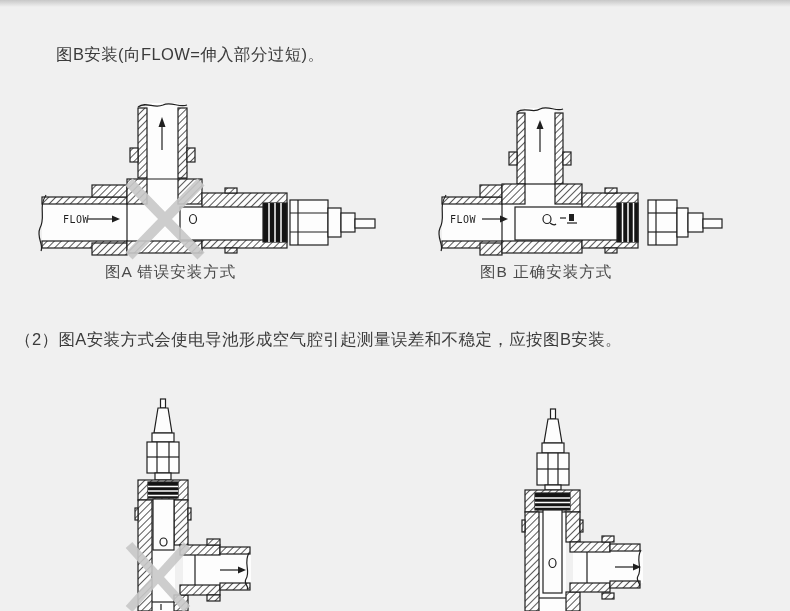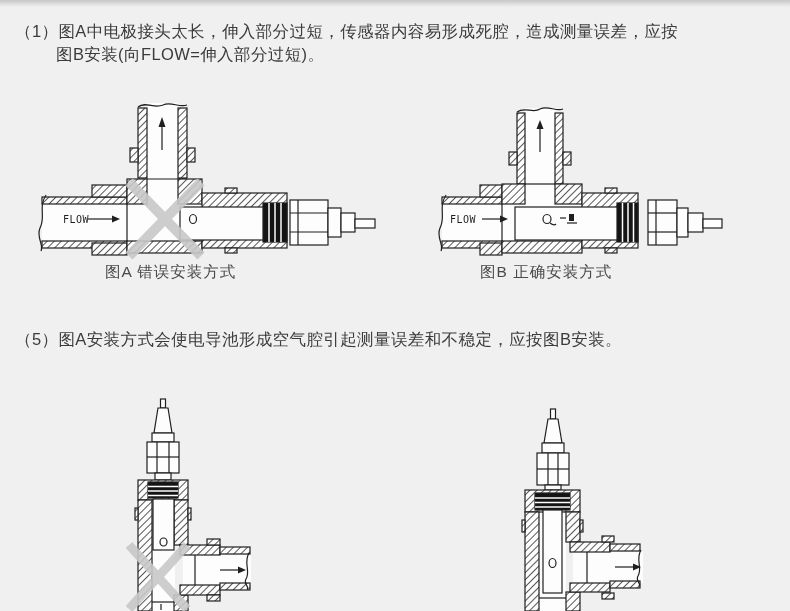--- a/index.html
+++ b/index.html
@@ -32,21 +32,20 @@
     font-family:"DejaVu Sans Mono","Liberation Mono",monospace;
   }
 </style>
 </head>
 <body>
 
 <div id="page">
 
   <div id="top-shadow" class="abs"></div>
 
-  <div class="abs para" style="left:15px;top:20px">（1）图A中电极接头太长，伸入部分过短，传感器内容易形成死腔，造成测量误差，应按</div>
   <div class="abs para" style="left:56px;top:43px">图B安装(向FLOW=伸入部分过短)。</div>
 
   <svg class="abs" style="left:30px;top:95px" width="360" height="165" viewBox="0 0 360 165">
     <defs>
       <pattern id="hA" patternUnits="userSpaceOnUse" width="5" height="5" patternTransform="rotate(45)">
         <rect width="5" height="5" fill="#fdfdfd"></rect>
         <line x1="0" y1="0" x2="0" y2="5" stroke="#2e2e2e" stroke-width="1.6"></line>
       </pattern>
     </defs>
     <g stroke="#1f1f1f" stroke-width="1.2" fill="none">
@@ -176,21 +175,21 @@
         <text x="20" y="128" font-size="10" letter-spacing="0.5" fill="#1f1f1f" stroke="none">FLOW</text>
         <line x1="52" y1="124" x2="71" y2="124"></line>
         <polygon points="78,124 70,120.5 70,127.5" fill="#1f1f1f" stroke="none"></polygon>
       </g>
     </g>
   </svg>
 
   <div class="abs caption" style="left:480px;top:262px">图B 正确安装方式</div>
   <div class="abs caption" style="left:105px;top:262px">图A 错误安装方式</div>
 
-  <div class="abs para" style="left:15px;top:328px">（5）图A安装方式会使电导池形成空气腔引起测量误差和不稳定，应按图B安装。</div>
+  <div class="abs para" style="left:15px;top:328px">（2）图A安装方式会使电导池形成空气腔引起测量误差和不稳定，应按图B安装。</div>
 
   <svg class="abs" style="left:95px;top:395px" width="180" height="216" viewBox="0 0 180 216">
     <defs>
       <pattern id="hC" patternUnits="userSpaceOnUse" width="5" height="5" patternTransform="rotate(45)">
         <rect width="5" height="5" fill="#fdfdfd"></rect>
         <line x1="0" y1="0" x2="0" y2="5" stroke="#2e2e2e" stroke-width="1.6"></line>
       </pattern>
     </defs>
     <g stroke="#1f1f1f" stroke-width="1.2" fill="none">
       <rect x="57" y="103" width="23" height="113" fill="#fdfdfd" stroke="none"></rect>

